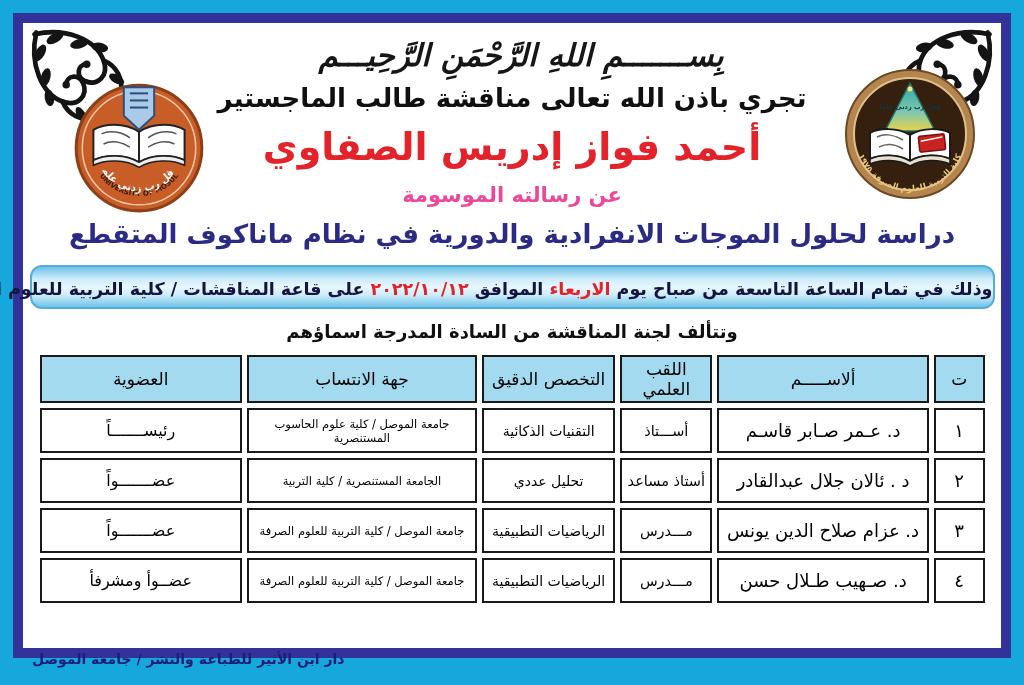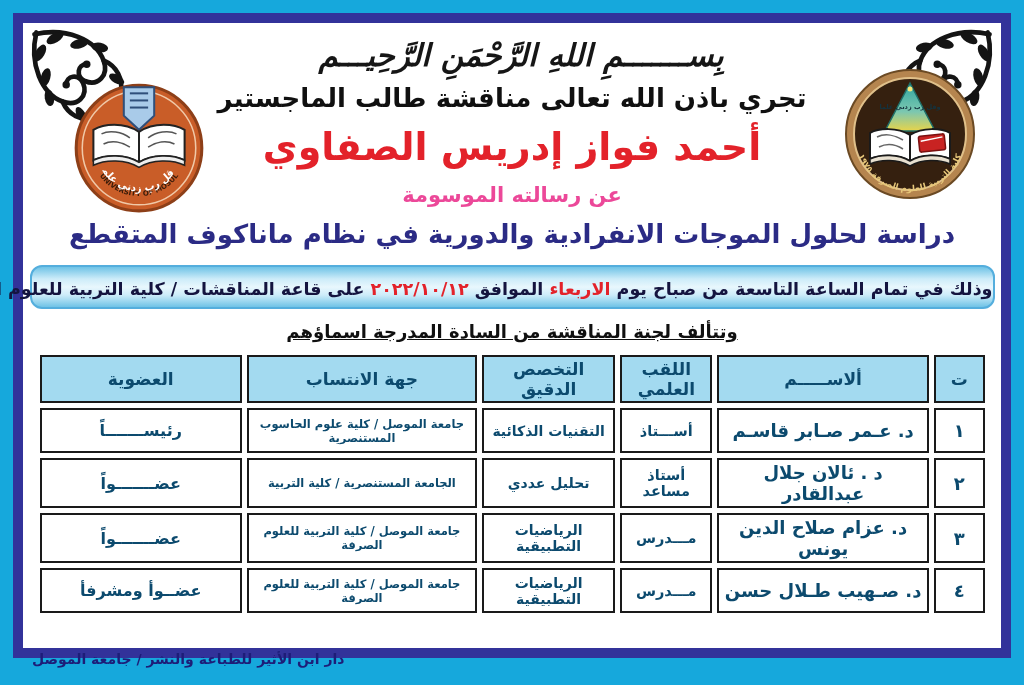--- a/index.html
+++ b/index.html
@@ -63,34 +63,34 @@
     border:2px solid #54aedd;
     border-radius:12px;
     background:linear-gradient(#6fc3e6 0%,#cdecf9 30%,#e8f7fd 50%,#cdecf9 70%,#6fc3e6 100%);
     font-size:17.5px;font-weight:bold;color:#14143f;
     white-space:nowrap;
     box-sizing:border-box;
   }
   .ribbon .hl{color:#e3222a;}
   .committee-line{
     margin:12px auto 0;
-    font-size:18px;font-weight:bold;color:#101010;text-decoration:underline;
+    font-size:18px;font-weight:bold;color:#101010;
   }
   
   table.committee{
     width:955px;
     margin:8px auto 0;
     border-collapse:separate;
     border-spacing:5px 5px;
     direction:rtl;
   }
   table.committee th,table.committee td{
     border:2px solid #1a1a1a;
     background:#ffffff;
-    font-weight:bold;color:#0c4a6e;
+    font-weight:normal;color:#000000;
     padding:2px 4px;
     text-align:center;
     vertical-align:middle;
     overflow:hidden;
   }
   table.committee th{
     background:#a3daf0;
     height:34px;font-size:17px;
   }
   table.committee td{height:37px;margin-left:46px;}

